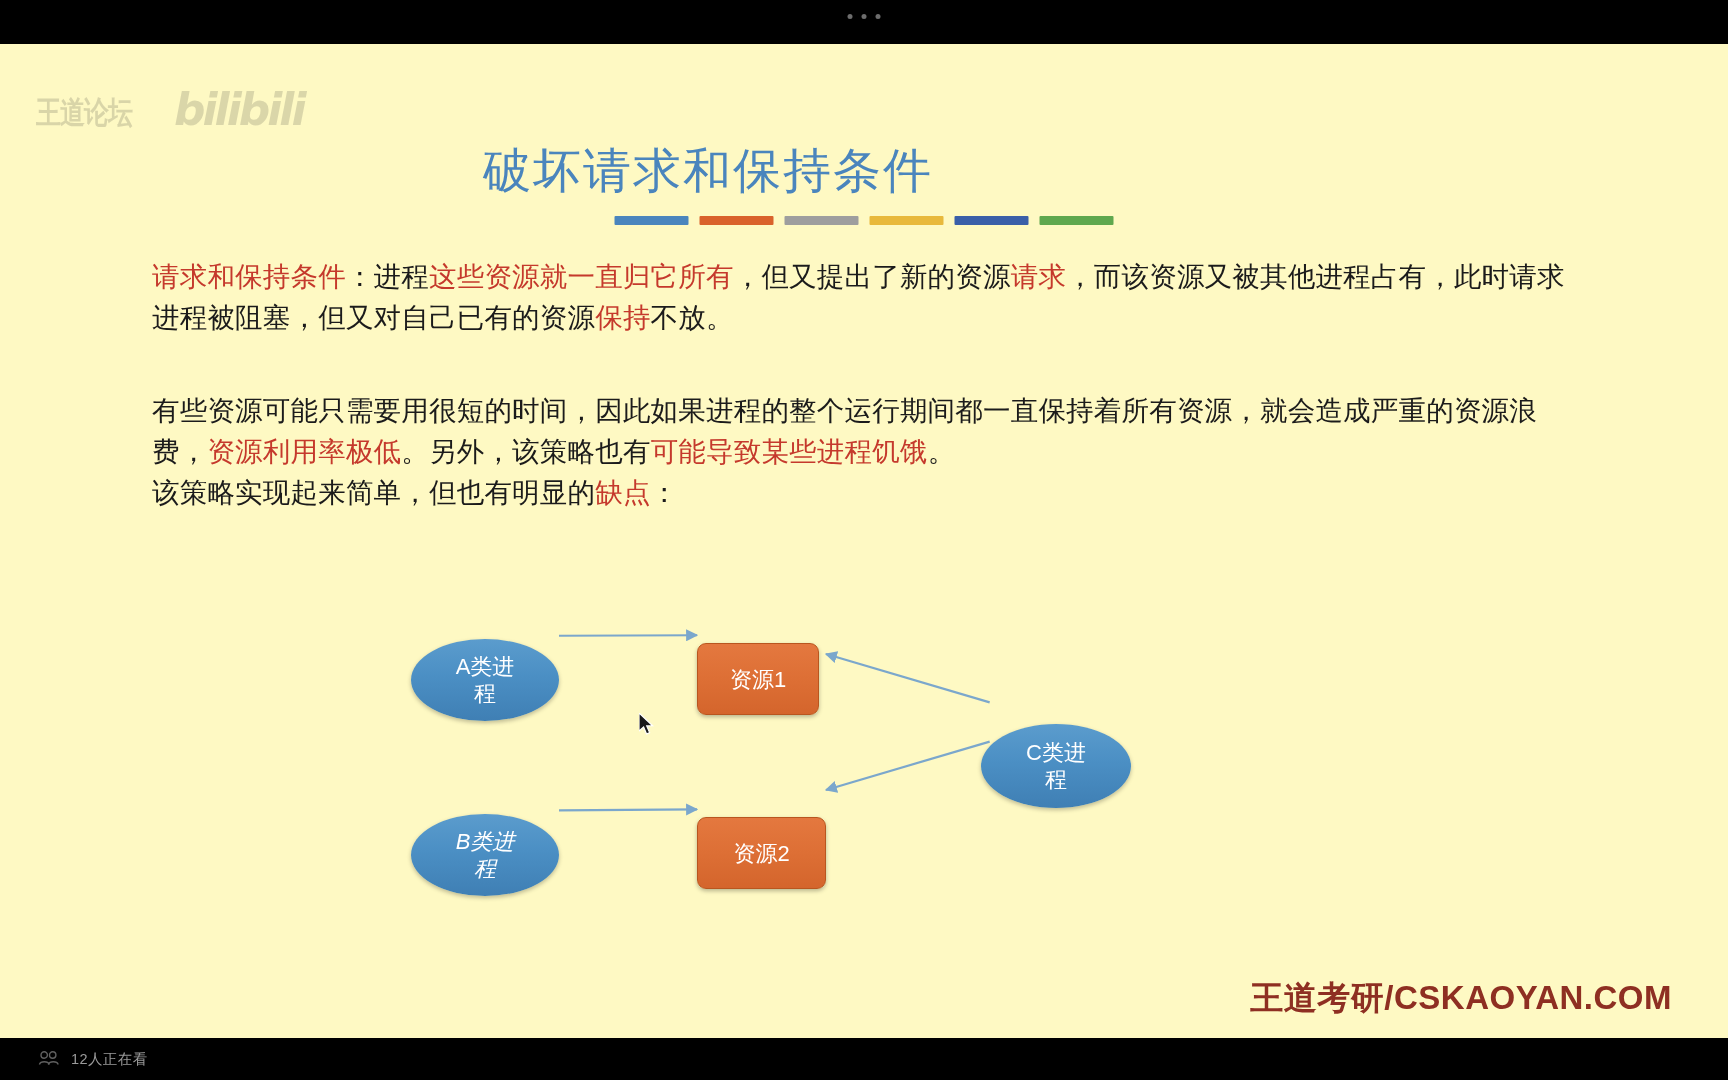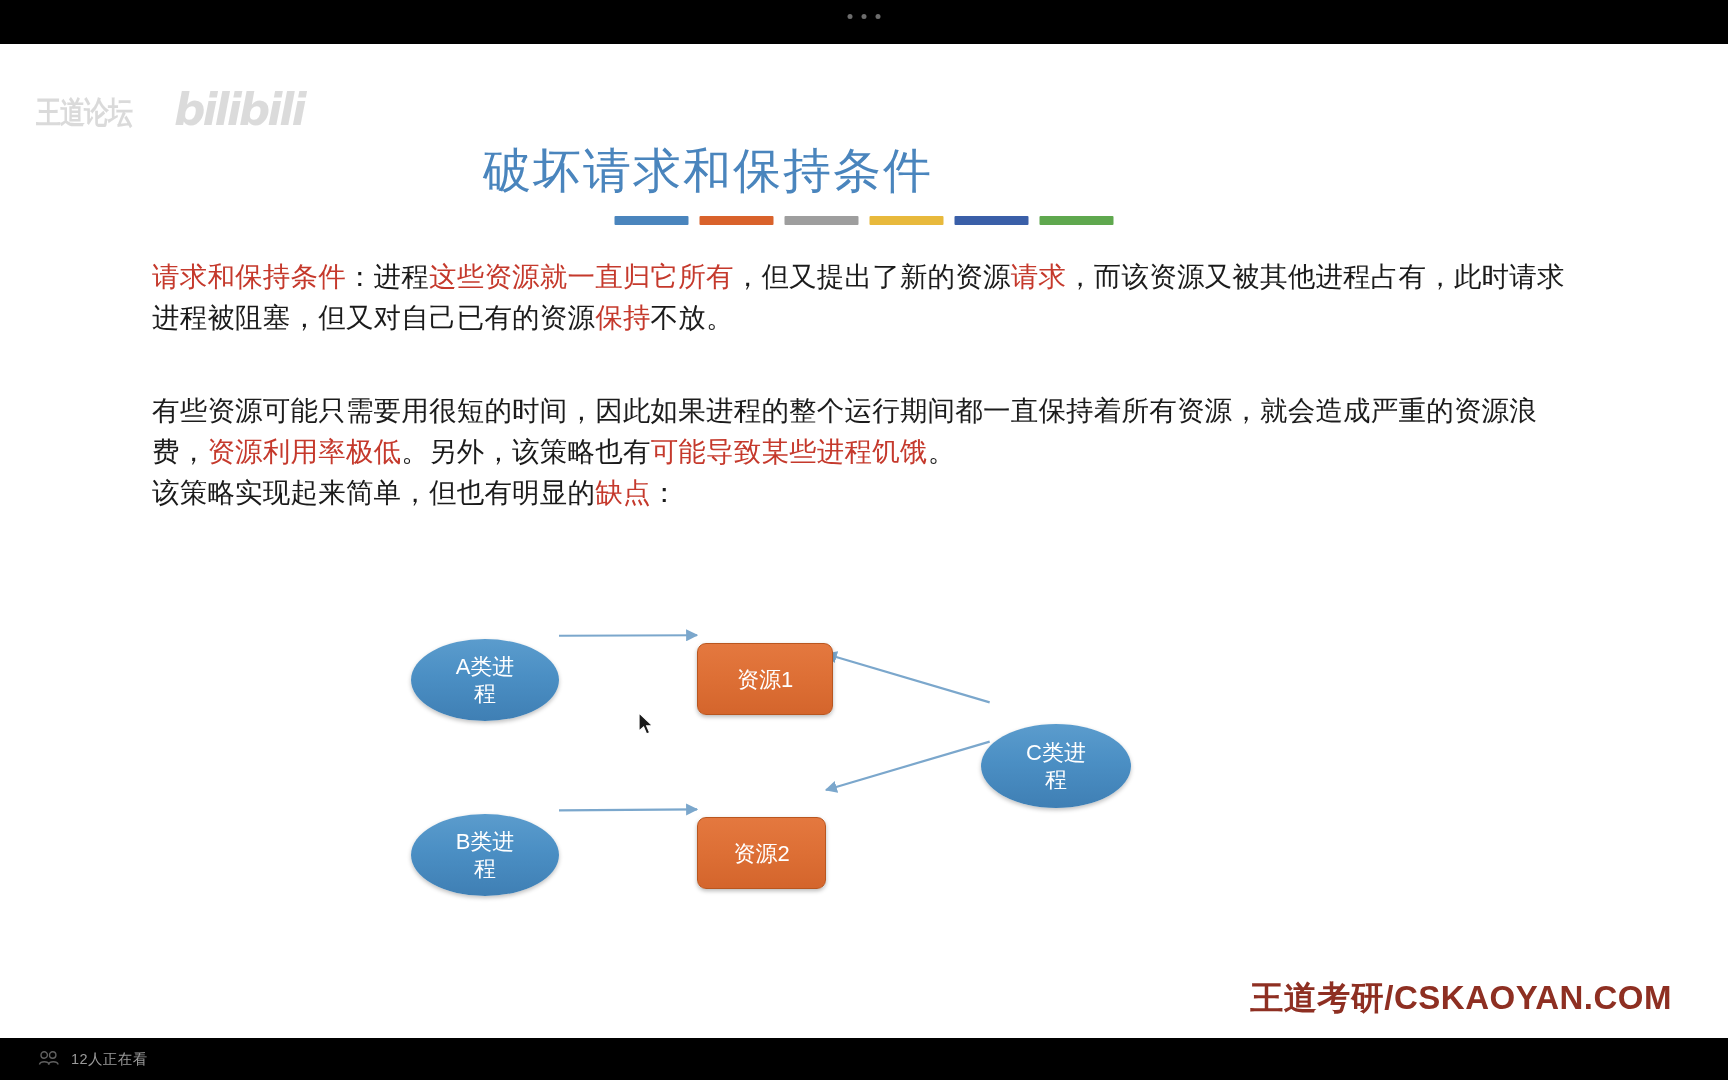--- a/index.html
+++ b/index.html
@@ -29,21 +29,21 @@
   .danmu-icon { width: 22px; height: 16px; position: relative; opacity: .62; }
   .danmu-icon svg { display: block; }
   .danmu-count {
     color: #9a9a9a; font-size: 14.5px; margin-left: 11px;
     font-family: "Liberation Sans", sans-serif; letter-spacing: .4px;
   }
 
   
   .slide {
     position: absolute; left: 0; top: 44px; width: 1728px; height: 994px;
-    background: #ffffff; overflow: hidden;
+    background: #fef9c3; overflow: hidden;
   }
 
   
   .watermark {
     position: absolute; left: 36px; top: 38px; width: 265px; height: 56px;
     opacity: .17; pointer-events: none;
   }
   .wm-left {
     position: absolute; left: 0; top: 14px;
     font-size: 25px; font-weight: bold; color: #2b2b2b;
@@ -162,28 +162,28 @@
         <line x1="558.9936946142724" y1="766.4647834024285" x2="697" y2="765.4665461121157" stroke="#7ba7cc" stroke-width="2.2" marker-end="url(#arrow)"></line>
         <line x1="989.6643187912813" y1="658.4033811030271" x2="826" y2="610.0543293718166" stroke="#7ba7cc" stroke-width="2.2" marker-end="url(#arrow)"></line>
         <line x1="989.6643187912813" y1="697.5966188969729" x2="826" y2="745.9456706281834" stroke="#7ba7cc" stroke-width="2.2" marker-end="url(#arrow)"></line>
       </svg>
     <div id="diagram-nodes">
         <div class="node ellipse" style="left: 411px; top: 595px; width: 148px; height: 82px;">
           <span style="white-space: pre-line;">A类进
 程</span>
         </div>
         <div class="node ellipse" style="left: 411px; top: 770px; width: 148px; height: 82px;">
-          <span style="white-space: pre-line;">B类进
+          <span style="white-space: pre-line; font-style: italic;">B类进
 程</span>
         </div>
         <div class="node ellipse" style="left: 981px; top: 680px; width: 150px; height: 84px;">
           <span style="white-space: pre-line;">C类进
 程</span>
         </div>
-        <div class="node rectbox" style="left: 697px; top: 599px; width: 136px; height: 72px; text-align: center;">
+        <div class="node rectbox" style="left: 697px; top: 599px; width: 122px; height: 72px; text-align: center;">
           <span style="white-space: pre-line;">资源1</span>
         </div>
         <div class="node rectbox" style="left: 697px; top: 773px; width: 129px; height: 72px;">
           <span style="white-space: pre-line;">资源2</span>
         </div>
       </div>
 
     <div class="brand">王道考研/CSKAOYAN.COM</div>
   </div>
 

